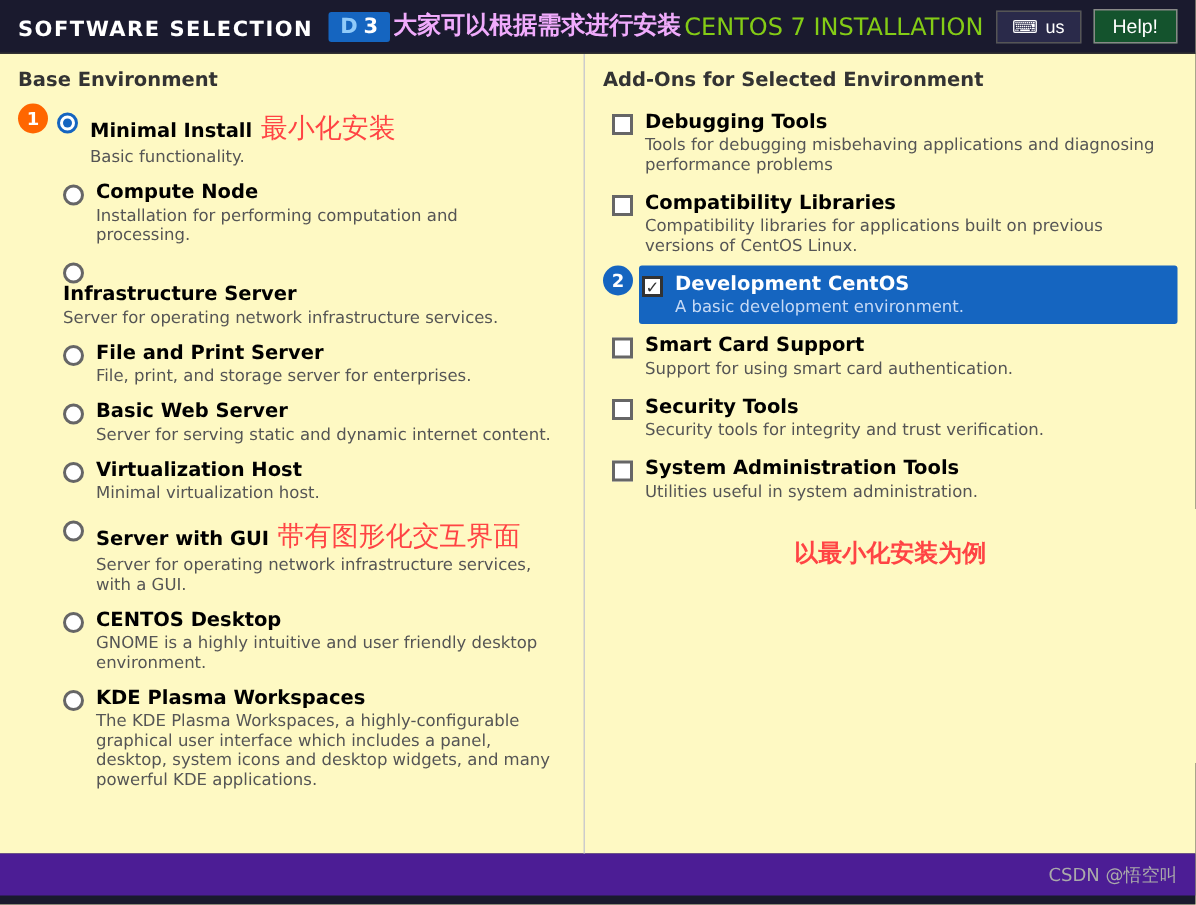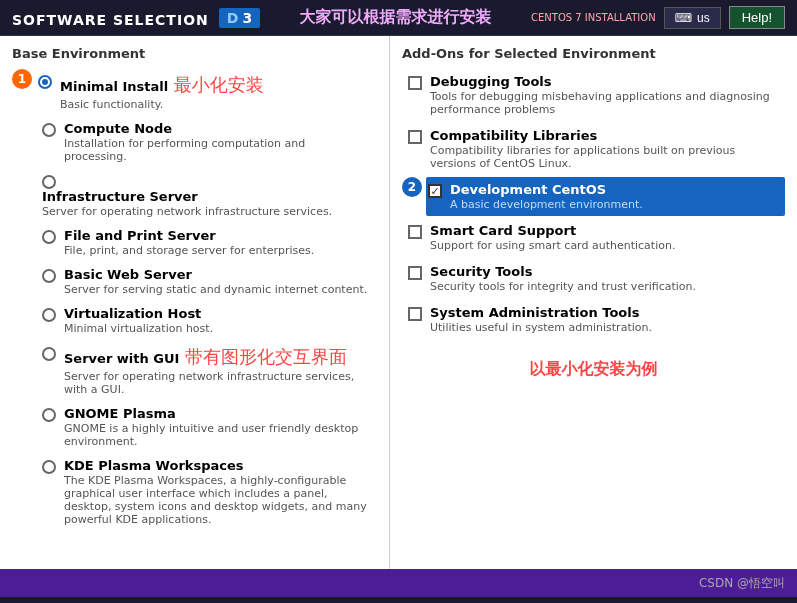--- a/index.html
+++ b/index.html
@@ -51,22 +51,22 @@
       color: #f0abfc;
       font-size: 16px;
       font-weight: bold;
     }
     .header-right {
       display: flex;
       align-items: center;
       gap: 8px;
     }
     .header-right-title {
-      font-size: 10px;
-      color: #fca5a5;
+      font-size: 16px;
+      color: #84cc16;
       text-align: right;
     }
     .keyboard-btn {
       background: #2a2a4a;
       border: 1px solid #555;
       color: #fff;
       padding: 3px 10px;
       font-size: 12px;
       display: flex;
       align-items: center;
@@ -77,21 +77,21 @@
       background: #14532d;
       border: 1px solid #888;
       color: #fff;
       padding: 3px 12px;
       font-size: 13px;
       cursor: pointer;
     }
 
     
     .main-content {
-      background: #ffffff;
+      background: #fef9c3;
       display: flex;
       height: calc(100% - 42px - 28px);
       color: #000;
     }
 
     
     .left-panel {
       width: 390px;
       padding: 10px 12px;
       border-right: 1px solid #ccc;
@@ -349,21 +349,21 @@
         <div>
           <span style="font-weight:bold;">Server with GUI</span><span class="highlight-red"> 带有图形化交互界面</span>
         </div>
         <div class="radio-desc">Server for operating network infrastructure services, with a GUI.</div>
       </div>
     </div>
 
     <div class="radio-item" style="margin-left:24px;">
       <div class="radio-circle"></div>
       <div class="radio-text-wrap">
-        <div class="radio-label">GNOME Plasma</div>
+        <div class="radio-label">CENTOS Desktop</div>
         <div class="radio-desc">GNOME is a highly intuitive and user friendly desktop environment.</div>
       </div>
     </div>
 
     <div class="radio-item" style="margin-left:24px;">
       <div class="radio-circle"></div>
       <div class="radio-text-wrap">
         <div class="radio-label">KDE Plasma Workspaces</div>
         <div class="radio-desc">The KDE Plasma Workspaces, a highly-configurable graphical user interface which includes a panel, desktop, system icons and desktop widgets, and many powerful KDE applications.</div>
       </div>

